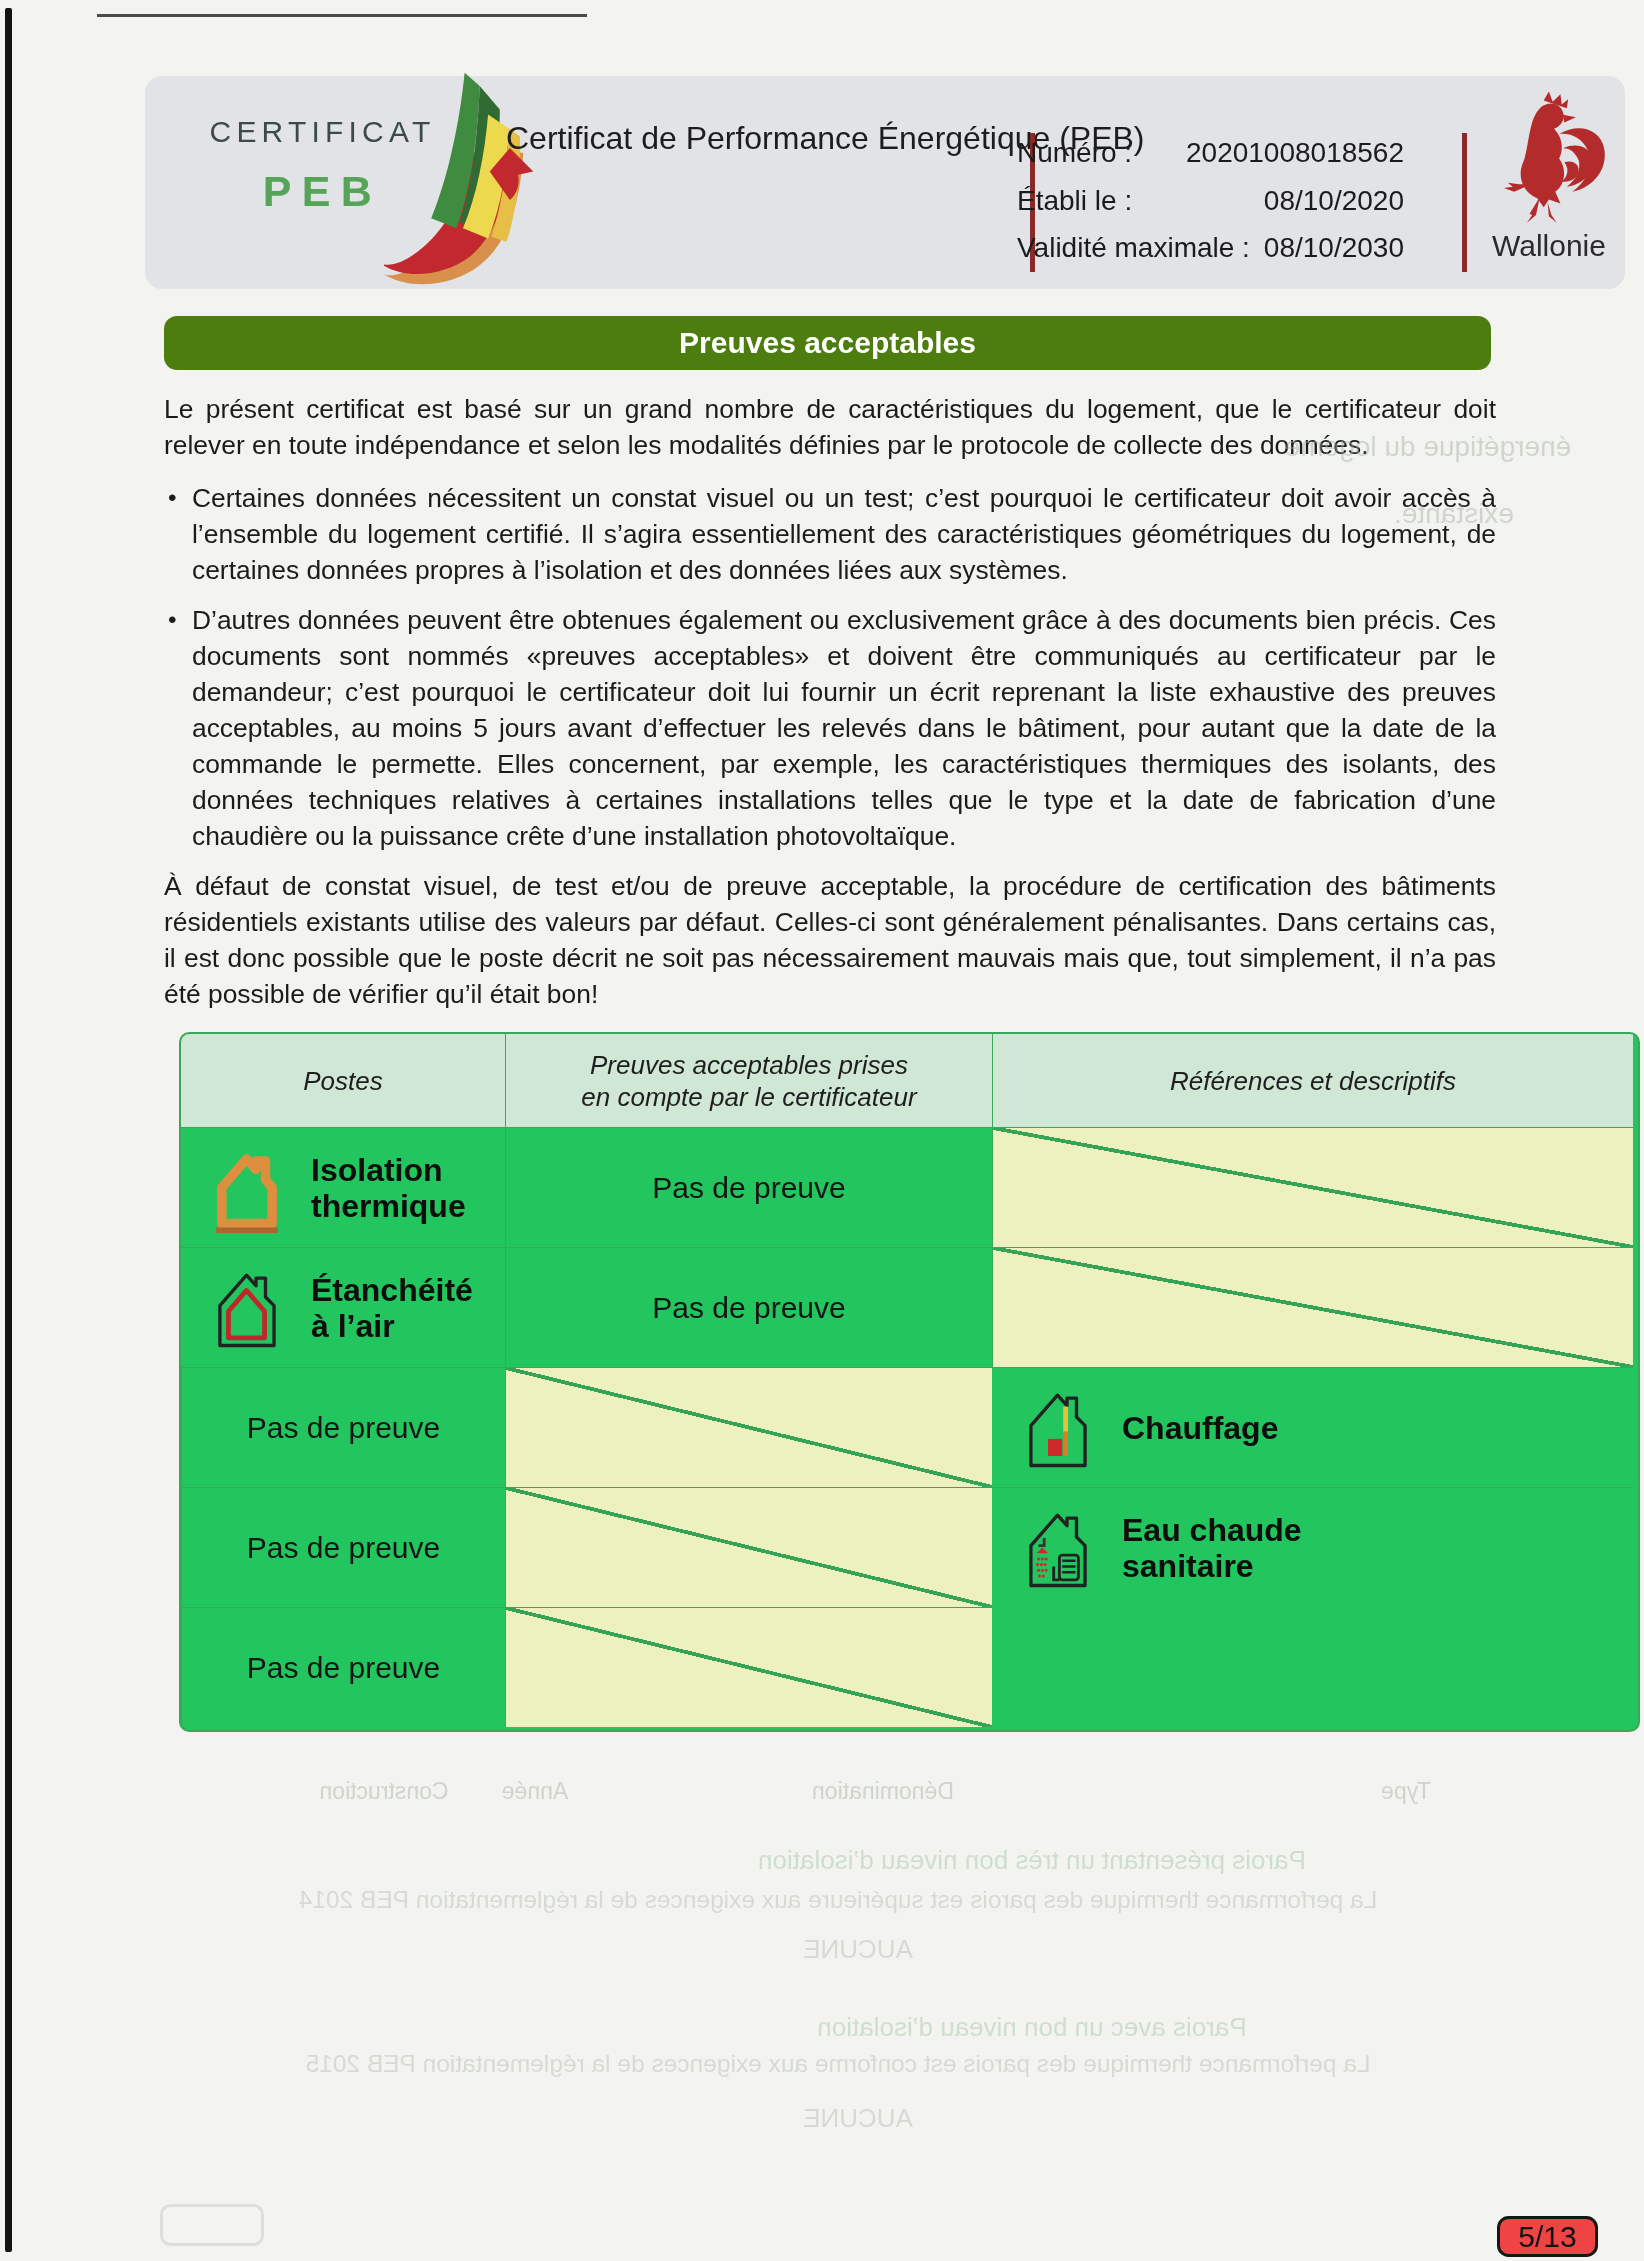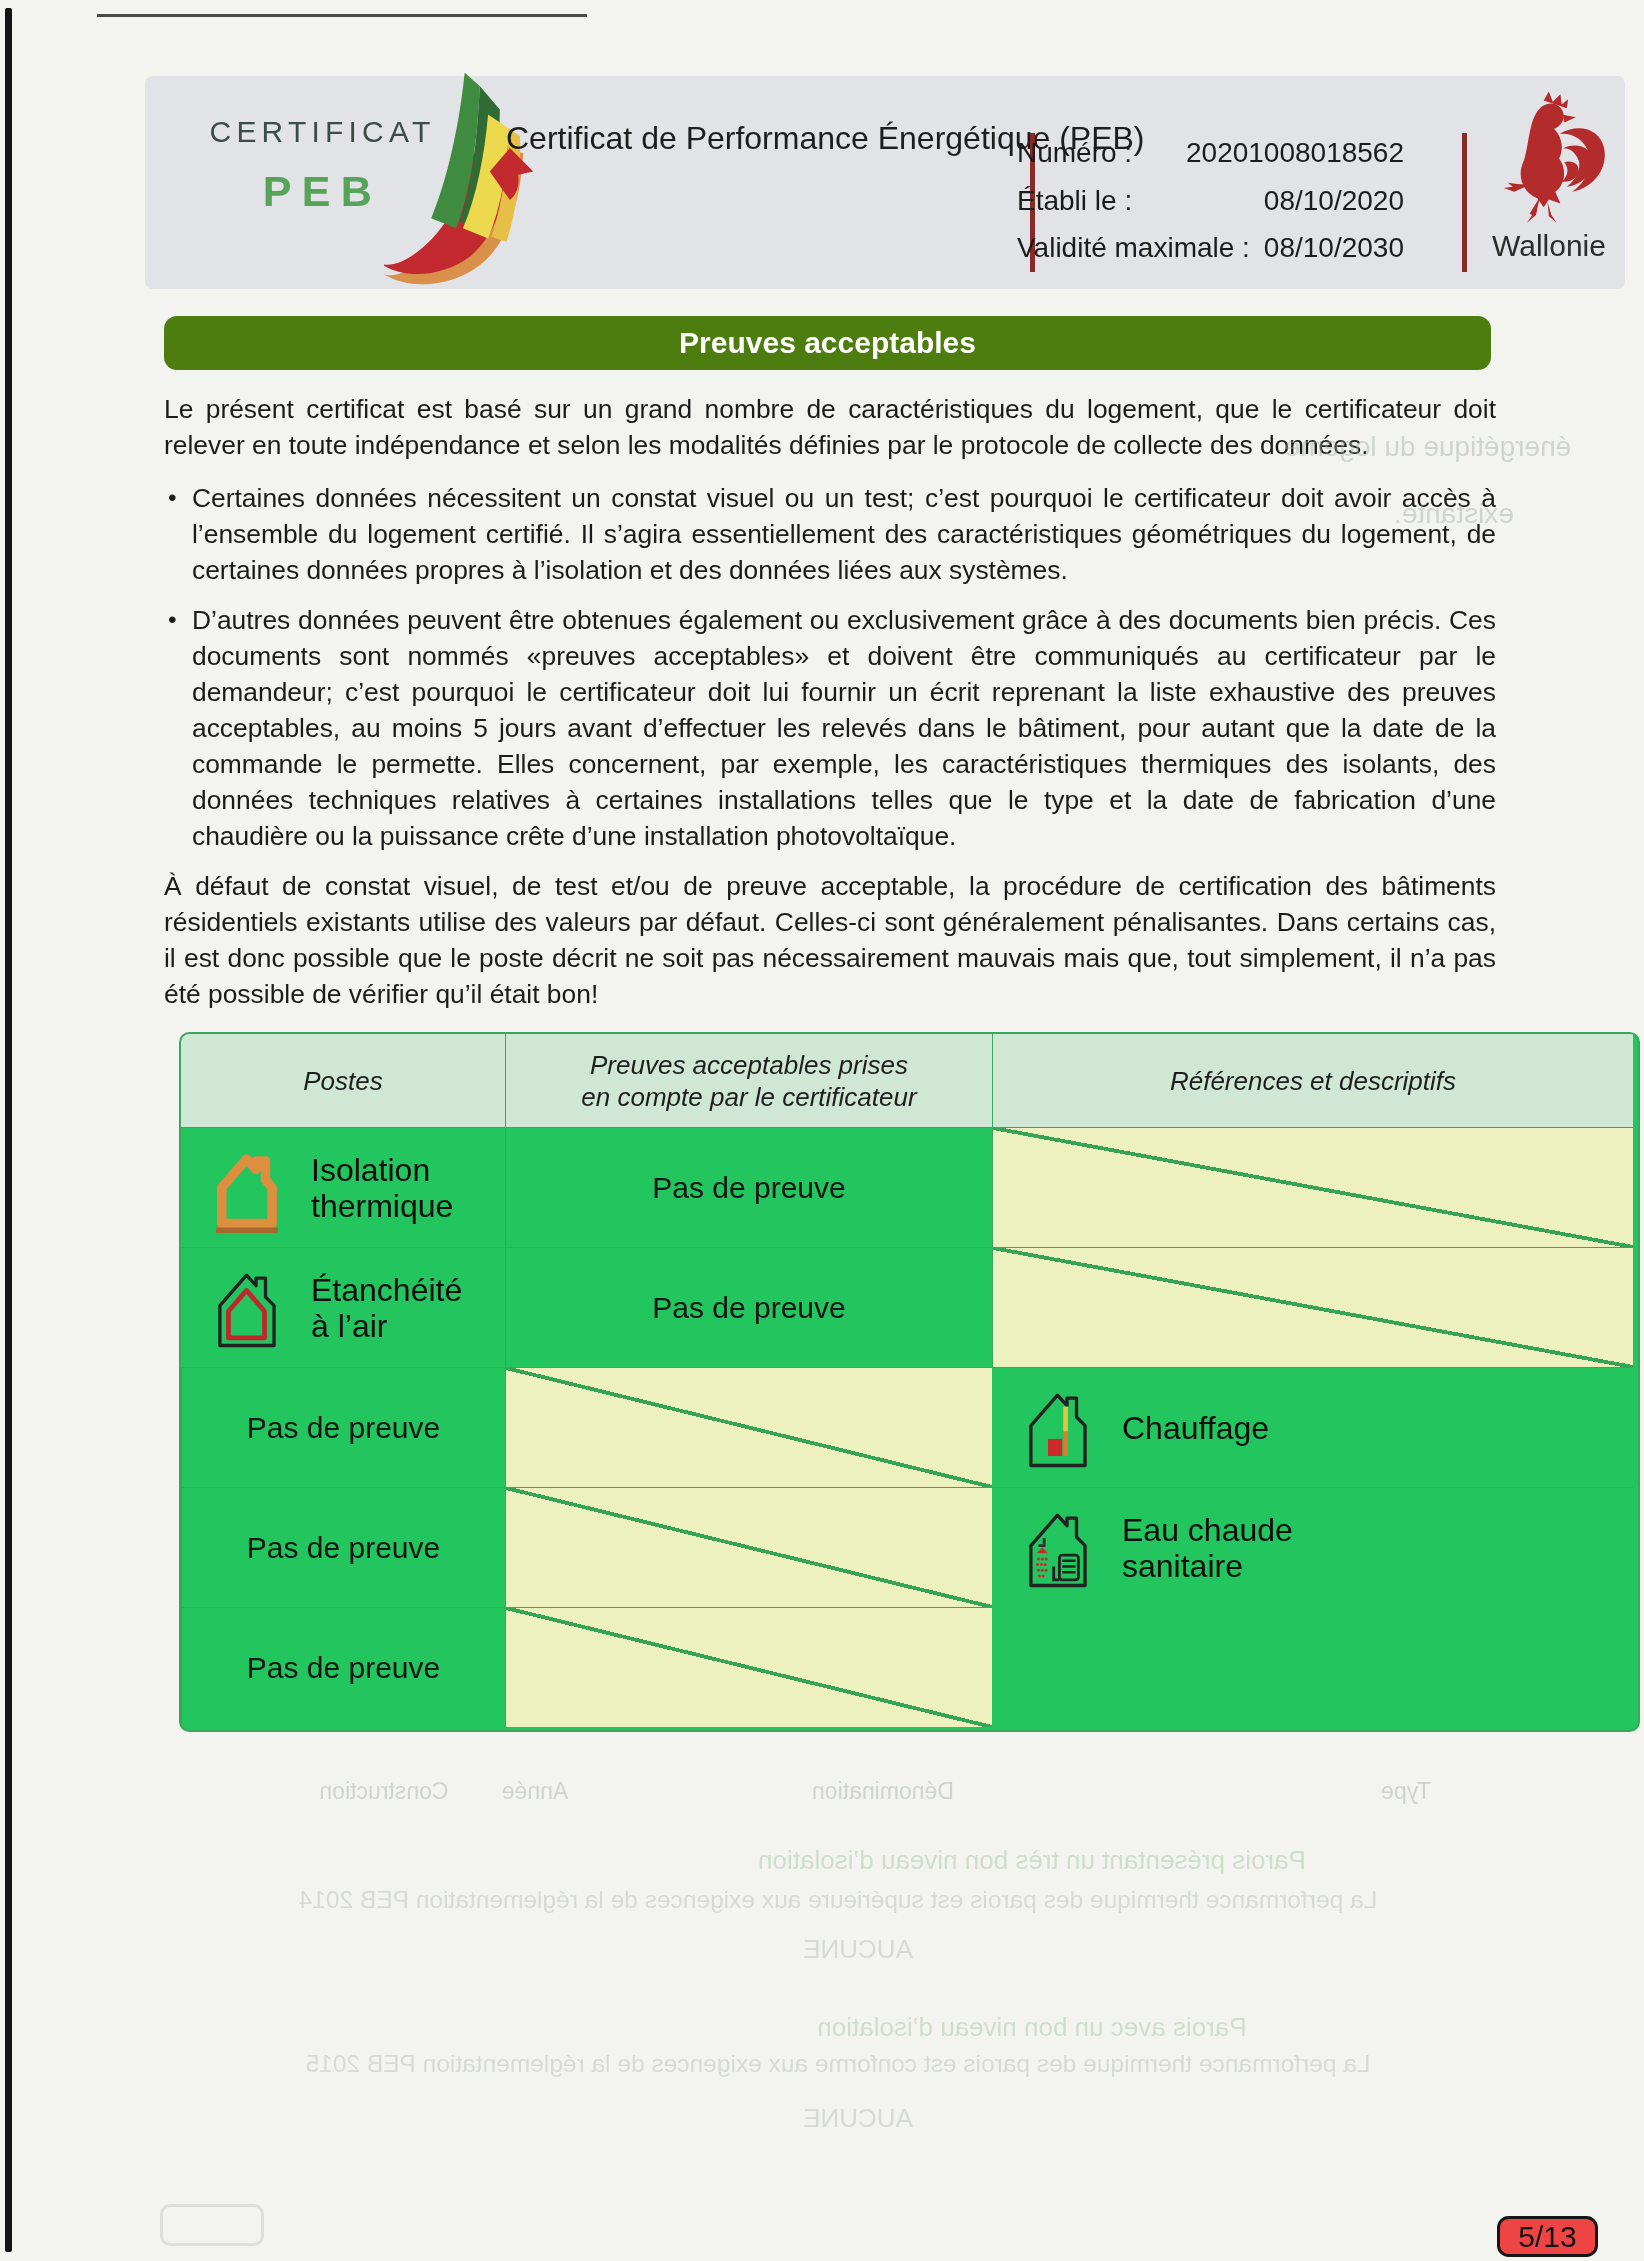--- a/index.html
+++ b/index.html
@@ -6,21 +6,21 @@
   body{width:1644px;height:2261px;position:relative;overflow:hidden;
        font-family:"Liberation Sans", sans-serif;color:#1b1b1b;
        background:#f3f3f0;}
   .abs{position:absolute;}
 
   
   .scan-edge-left{left:5.2px;top:7.7px;width:6.4px;height:2244px;background:#141414;border-radius:1.9px;}
   .scan-edge-top{left:97px;top:14px;width:490px;height:2.6px;background:#4a4a4a;}
 
   
-  .cert-header{left:145px;top:76px;width:1480px;height:213px;background:#e1e3e6;border-radius:8px;}
+  .cert-header{left:145px;top:76px;width:1480px;height:213px;background:#e1e3e6;border-radius:17px;}
   .logo-block{left:26px;top:39px;width:303px;text-align:center;}
   .logo-line1{font-size:30px;letter-spacing:5.2px;color:#3b4b46;font-weight:500;}
   .logo-line2{margin-top:18px;font-size:43px;letter-spacing:10.3px;color:#55a457;font-weight:600;}
   .logo-swoosh{left:239px;top:-5.2px;}
   .title-block{left:361px;top:44px;width:658px;}
   .title-line1{font-size:32px;color:#1d1d1d;}
   .title-line2{font-size:43px;font-weight:bold;color:#111;margin-top:7.7px;letter-spacing:0.6px;}
   .red-divider{width:4.5px;background:#8a2a28;}
   .divider-1{left:885px;top:57px;height:139px;}
   .divider-2{left:1317px;top:57px;height:139px;}
@@ -47,21 +47,21 @@
 
   
   .proof-table{left:179px;top:1032px;width:1457px;height:696px;border:2.6px solid #3aa85a;border-radius:10.3px;
                overflow:hidden;display:grid;grid-template-columns:324px 487px 641px;
                grid-template-rows:93px repeat(5,120px);background:#22c55e;}
   .cell{border-left:1.9px solid #3aa85a;border-top:1.9px solid #3aa85a;display:flex;align-items:center;position:relative;}
   .cell.first-col{border-left:none;}
   .cell.header-row{border-top:none;background:#cfe7d4;justify-content:center;text-align:center;
                    font-style:italic;font-size:26px;color:#1e1e1e;line-height:32px;}
   .cell.poste-cell{padding-left:18px;gap:17px;}
-  .poste-label{font-size:32px;font-weight:normal;line-height:36px;color:#0e0e0e;}
+  .poste-label{font-size:32px;font-weight:bold;line-height:36px;color:#0e0e0e;}
   .cell.preuve-cell{justify-content:center;font-size:30px;color:#151515;}
   .cell.refs-cell{background:#edf1c0;
      background-image:linear-gradient(to top right,rgba(0,0,0,0) calc(50% - 1.9px),#36a457 calc(50% - 1.9px),#36a457 calc(50% + 1.9px),rgba(0,0,0,0) calc(50% + 1.9px));}
   .icon-box{width:95px;height:97px;flex:0 0 95px;}
 
   
   .ghost{position:absolute;transform:translateX(-50%) scaleX(-1);color:#94a394;white-space:nowrap;}
   .ghost.frag{color:#a4b1a4;opacity:.45;}
   .ghost.head{opacity:.38;font-size:23px;}
   .ghost.gline{opacity:.30;}

